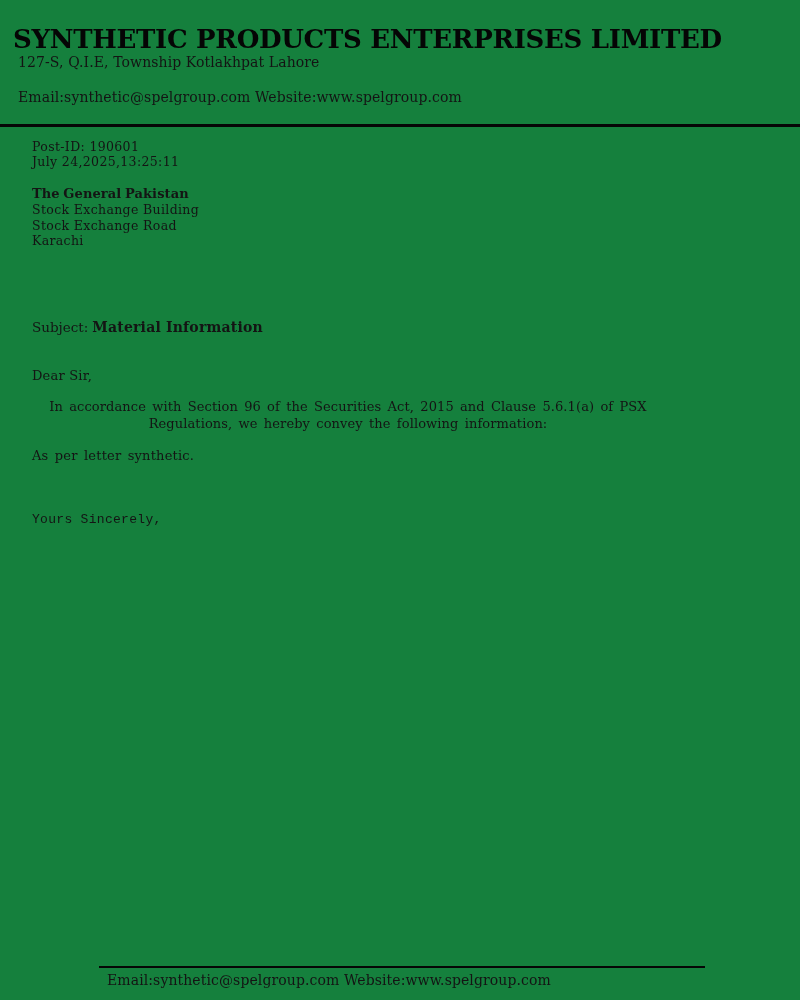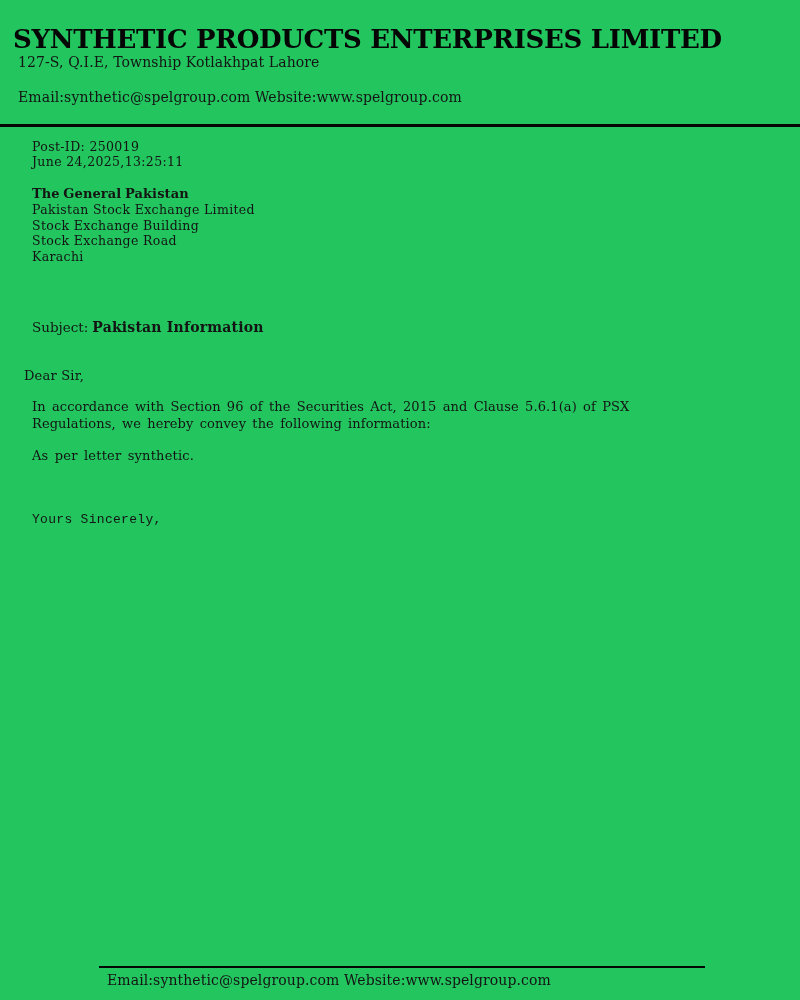--- a/index.html
+++ b/index.html
@@ -4,21 +4,21 @@
 <style>
   html, body {
     margin: 0;
     padding: 0;
     background: #ffffff;
   }
   .page {
     position: relative;
     width: 800px;
     height: 1000px;
-    background: #22c55e;
+    background: #15803d;
     font-family: "DejaVu Serif", serif;
     color: #141414;
     overflow: hidden;
   }
   .abs { position: absolute; }
 
   
   .company-title {
     left: 13px;
     top: 24px;
@@ -80,33 +80,34 @@
   }
   .subject-line .subject-value {
     font-size: 14px;
     font-weight: bold;
     letter-spacing: 0.2px;
     margin-left: 4px;
   }
 
   
   .salutation {
-    left: 24px;
+    left: 32px;
     top: 368px;
     font-size: 13px;
     letter-spacing: 0.2px;
   }
   .body-paragraph {
     left: 32px;
     top: 399px;
     width: 632px;
     font-size: 13px;
     line-height: 16.5px;
     letter-spacing: 0.1px;
     word-spacing: 2px;
+    text-align: center;
   }
   .attachment-note {
     left: 32px;
     top: 448px;
     font-size: 13px;
     letter-spacing: 0.2px;
     word-spacing: 2px;
   }
   .closing {
     left: 32px;
@@ -139,34 +140,33 @@
 
   <div class="abs company-title">SYNTHETIC PRODUCTS ENTERPRISES LIMITED</div>
 
   <div class="abs hdr-line hdr-line-1">127-S, Q.I.E, Township Kotlakhpat Lahore</div>
 
 
   <div class="abs hdr-line hdr-line-3">Email:synthetic@spelgroup.com Website:www.spelgroup.com</div>
 
   <div class="abs header-rule"></div>
 
-  <div class="abs meta-line meta-postid">Post-ID: 250019</div>
+  <div class="abs meta-line meta-postid">Post-ID: 190601</div>
 
-  <div class="abs meta-line meta-date">June 24,2025,13:25:11</div>
+  <div class="abs meta-line meta-date">July 24,2025,13:25:11</div>
 
   <div class="abs recipient">
     <div class="gm">The General Pakistan</div>
-    <div>Pakistan Stock Exchange Limited</div>
     <div>Stock Exchange Building</div>
     <div>Stock Exchange Road</div>
     <div>Karachi</div>
   </div>
 
   <div class="abs subject-line">
-    <span>Subject:</span><span class="subject-value">Pakistan Information</span>
+    <span>Subject:</span><span class="subject-value">Material Information</span>
   </div>
 
   <div class="abs salutation">Dear Sir,</div>
 
   <div class="abs body-paragraph">In accordance with Section 96 of the Securities Act, 2015 and Clause 5.6.1(a) of PSX Regulations, we hereby convey the following information:</div>
 
   <div class="abs attachment-note">As per letter synthetic.</div>
 
   <div class="abs closing">Yours Sincerely,</div>
 

